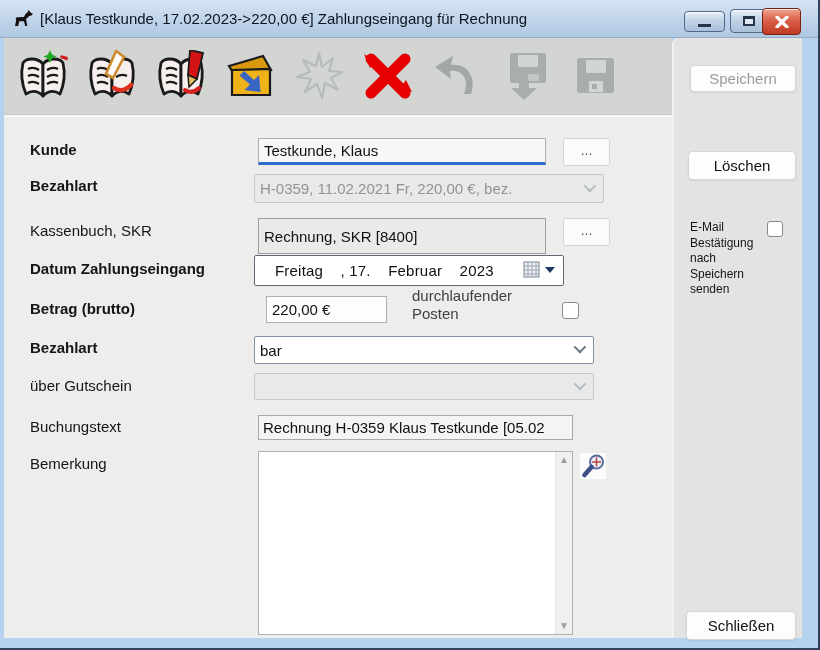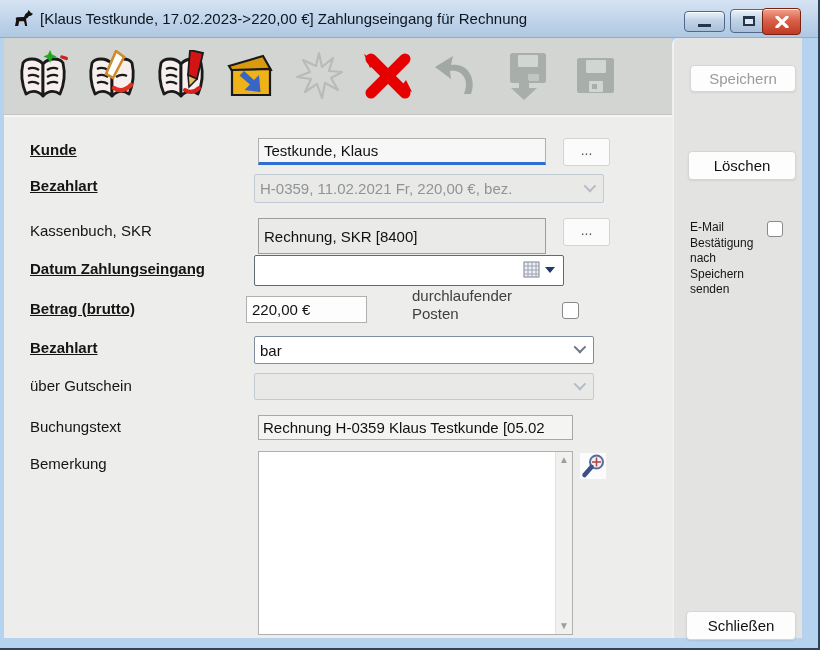--- a/index.html
+++ b/index.html
@@ -47,21 +47,21 @@
     background: #d2d5d1; border-bottom: 1px solid #c3c6c2;
     display: flex; align-items: center; gap: 15px; padding-left: 12px;
   }
   .tbtn { width: 54px; height: 56px; display: flex; align-items: center; justify-content: center; }
   
   .main {
     position: absolute; left: 4px; top: 115px; width: 668px; height: 523px;
     background: #ededeb; border-top: 2px solid #f6f6f4;
   }
   .flabel { position: absolute; left: 26px; font-size: 15px; color: #151515; white-space: nowrap; }
-  .flabel.bold { font-weight: 700; text-decoration: underline; }
+  .flabel.bold { font-weight: 700; }
   .input {
     position: absolute; font-size: 15px; font-family: "Liberation Sans", sans-serif;
     border: 1px solid #b0b0b0; background: #fdfdfd; padding: 0 5px; color: #111;
   }
   .kunde-input { left: 254px; top: 21px; width: 288px; height: 27px;
     background: #f7f7f7; border-bottom: 3px solid #2f6fd0; }
   .browse-btn {
     position: absolute; width: 47px; height: 28px; background: #fbfbfb;
     border: 1px solid #d4d4d4; border-radius: 3px; color: #555;
     font-size: 14px; text-align: center; line-height: 22px; cursor: default;
@@ -259,31 +259,32 @@
     <span style="white-space:nowrap; overflow:hidden">H-0359, 11.02.2021 Fr, 220,00 €, bez.</span>
     <span class="chev"></span>
   </div>
 
   <div class="flabel" style="top:105px">Kassenbuch, SKR</div>
   <div class="readonly-field" style="left:254px; top:101px; width:288px; height:36px">Rechnung, SKR [8400]</div>
   <div class="browse-btn" style="left:559px; top:101px">...</div>
 
   <div class="flabel bold" style="top:143px">Datum Zahlungseingang</div>
   <div class="date-field">
+    <span class="date-text">Freitag    , 17.    Februar    2023</span>
     <span class="date-picker">
       <svg width="18" height="17" viewBox="0 0 18 17">
         <rect x="1" y="1" width="15" height="15" fill="#eef0f4" stroke="#7a8494"></rect>
         <path d="M1 5 H16 M5 1 V16 M9 1 V16 M13 1 V16 M1 9 H16 M1 13 H16" stroke="#9aa4b4" stroke-width="1"></path>
       </svg>
       <span class="cal-arrow"></span>
     </span>
   </div>
 
   <div class="flabel bold" style="top:183px">Betrag (brutto)</div>
-  <input class="input" style="left: 242px; top: 179px; width: 121px; height: 27px;" value="220,00 €">
+  <input class="input" style="left: 262px; top: 179px; width: 121px; height: 27px;" value="220,00 €">
   <div class="dp-label">durchlaufender Posten</div>
   <div class="checkbox" style="left:558px; top:185px"></div>
 
   <div class="flabel bold" style="top:222px">Bezahlart</div>
   <div class="selectbox" style="left:250px; top:219px; width:340px; height:28px">
     <span>bar</span>
     <span class="chev"></span>
   </div>
 
   <div class="flabel" style="top:260px">über Gutschein</div>

